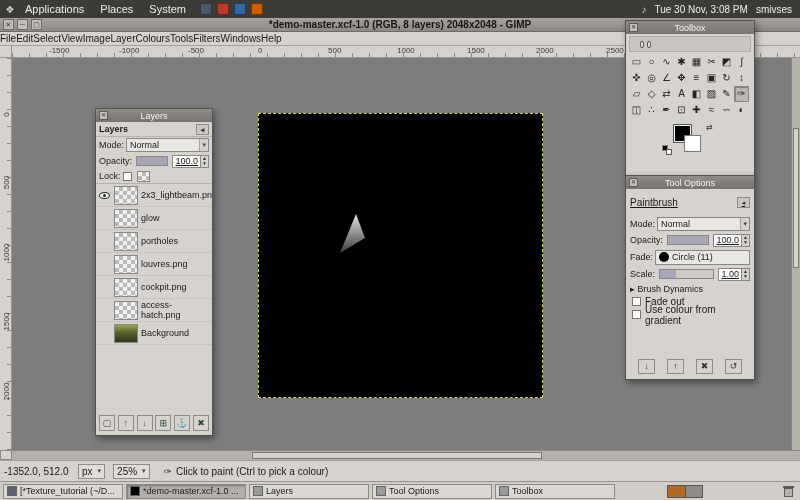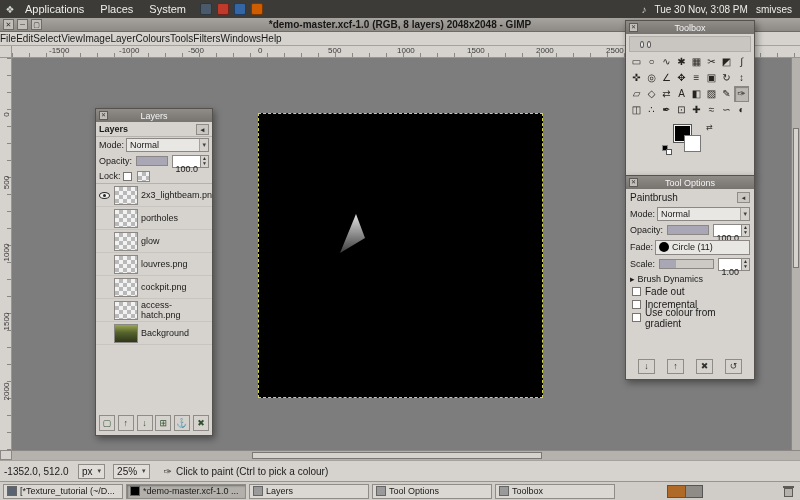--- a/index.html
+++ b/index.html
@@ -96,21 +96,21 @@
   .fw-label { position:absolute; left:0; right:0; text-align:center; }
 
   .combo { display:flex; align-items:center; border:1px solid #8a8784; background:#e9e7e3;
            height:14px; font-size:9px; padding-left:3px; flex:1; }
   .combo .carrow { margin-left:auto; border-left:1px solid #a5a29d; padding:0 2px; font-size:7px;
                    background:#d6d3ce; height:100%; display:flex; align-items:center; color:#444; }
   .slider { position:relative; height:10px; background:#cdcac5; border:1px solid #8a8784; flex:1; margin:0 2px; }
   .slider .fill { position:absolute; left:0; top:0; bottom:0; background:#a9a6b6; }
   .spin { display:flex; border:1px solid #8a8784; background:#fff; height:13px; font-size:9px;
           align-items:stretch; flex:none; }
-  .spin .val { padding:8px 2px; line-height:11px; }
+  .spin .val { padding:0 2px; line-height:11px;text-decoration:underline; }
   .spin .btns { display:flex; flex-direction:column; justify-content:center; border-left:1px solid #8a8784;
                 font-size:5px; line-height:5px; background:#d6d3ce; width:8px; text-align:center; color:#333; }
   .cb { width:9px; height:9px; border:1px solid #77746f; background:#fff; flex:none; }
 
   
   #layers-win { left:95px; top:108px; width:118px; height:328px; }
   .lw-tab { height:15px; display:flex; align-items:center; border-bottom:1px solid #b5b2ad;
             padding:0 3px; font-size:9px; font-weight:bold; }
   .dock-menu-btn { margin-left:auto; width:13px; height:11px; border:1px solid #8f8c87;
                    background:#cac7c2; font-size:7px; text-align:center; line-height:9px; color:#333; }
@@ -155,21 +155,21 @@
                border:1px solid #777; }
   #swap-colors { position:absolute; left:80px; top:3px; font-size:8px; color:#333; }
   #default-colors { position:absolute; left:36px; top:25px; width:10px; height:10px; }
   #default-colors .dfg { position:absolute; left:0; top:0; width:6px; height:6px; background:#000; border:1px solid #888; }
   #default-colors .dbg { position:absolute; left:4px; top:4px; width:6px; height:6px; background:#fff; border:1px solid #555; }
 
   
   #tooloptions-win { left:625px; top:175px; width:130px; height:205px; }
   .to-row { display:flex; align-items:center; padding:1px 4px; font-size:9px; height:16px; gap:2px; }
   .to-row .lbl { flex:none; }
-  .to-name { font-size:10px; height:17px; display:flex; align-items:center; padding:1px 4px; }
+  .to-name { font-size:10px; height:27px; display:flex; align-items:center; padding:1px 4px;text-decoration:underline; }
   .brush-btn { display:flex; align-items:center; gap:3px; border:1px solid #8a8784; background:#e9e7e3;
                height:15px; flex:1; padding:0 3px; font-size:9px; }
   .brush-dot { width:10px; height:10px; background:#000; border-radius:50%; flex:none; }
   .expander { display:flex; align-items:center; gap:3px; font-size:9px; padding:1px 4px; height:13px; }
   .cb-row { display:flex; align-items:center; gap:4px; font-size:10px; padding:1px 6px; height:13px; }
   .to-bottom { position:absolute; bottom:5px; left:0; right:0; display:flex; justify-content:space-evenly; }
   .to-bbtn { width:17px; height:15px; border:1px solid #8f8c87; background:#d6d3ce;
              font-size:9px; text-align:center; line-height:13px; color:#333; }
 </style>
 </head>
@@ -342,26 +342,26 @@
       <div class="layer-row">
         <span class="eye-cell">
             <span class="eye"></span>
           </span>
         <span class="thumb checker"></span>
         <span>2x3_lightbeam.png</span>
       </div>
       <div class="layer-row">
         <span class="eye-cell"></span>
         <span class="thumb checker"></span>
-        <span>portholes</span>
+        <span>glow</span>
       </div>
       <div class="layer-row">
         <span class="eye-cell"></span>
         <span class="thumb checker"></span>
-        <span>glow</span>
+        <span>portholes</span>
       </div>
       <div class="layer-row">
         <span class="eye-cell"></span>
         <span class="thumb checker"></span>
         <span>louvres.png</span>
       </div>
       <div class="layer-row">
         <span class="eye-cell"></span>
         <span class="thumb checker"></span>
         <span>cockpit.png</span>
@@ -494,24 +494,20 @@
     <div class="expander">
       <span>▸</span>
       <span>Brush Dynamics</span>
     </div>
     <div class="cb-row">
       <span class="cb"></span>
       <span>Fade out</span>
     </div>
     <div class="cb-row">
       <span class="cb"></span>
-      <span>Incremental</span>
-    </div>
-    <div class="cb-row">
-      <span class="cb"></span>
       <span>Use colour from gradient</span>
     </div>
     <div class="to-bottom">
       <span class="to-bbtn">↓</span>
       <span class="to-bbtn">↑</span>
       <span class="to-bbtn">✖</span>
       <span class="to-bbtn">↺</span>
     </div>
   </div>
 

